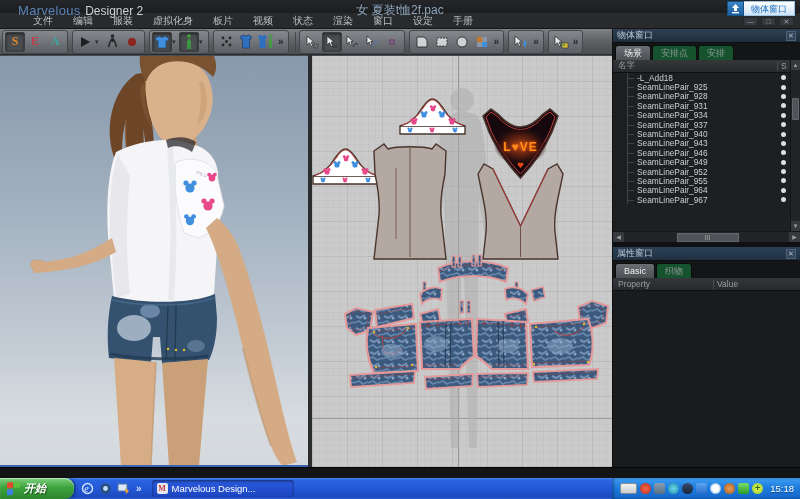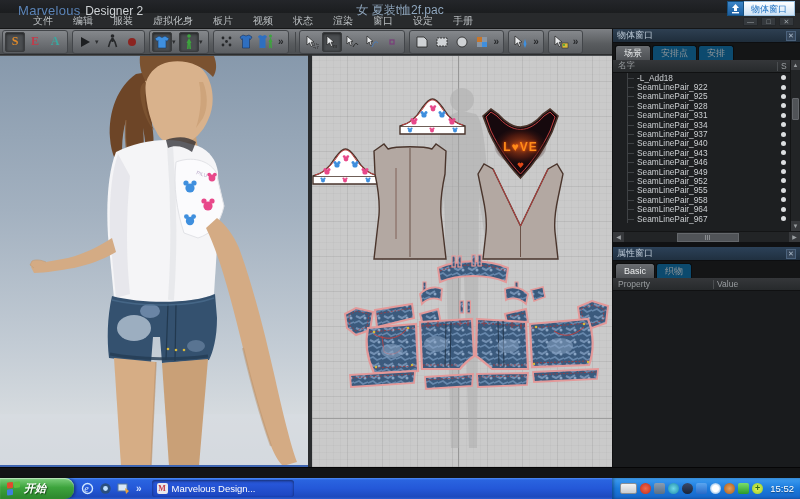--- a/index.html
+++ b/index.html
@@ -61,21 +61,21 @@
   .view2d svg, .view3d svg { position:absolute; left:0; top:0; }
 
   
   .right-panel { width:188px; flex:0 0 188px; background:#1b1d1f; border-left:1px solid #101112;
     display:flex; flex-direction:column; font-size:9px; color:#c3c6c9; }
   .pane-header { height:14px; flex:0 0 14px; background:linear-gradient(#2e4052,#1f2d3b);
     display:flex; align-items:center; padding:0 4px; color:#bcc9d6; font-size:9px; border-bottom:1px solid #0d0e10; }
   .pane-close { margin-left:auto; width:10px; height:10px; background:#35465a; border:1px solid #4b627c;
     color:#aebecd; font-size:7px; line-height:8px; text-align:center; cursor:pointer; }
   .tabs { height:17px; flex:0 0 17px; background:#141516; display:flex; align-items:flex-end; padding-left:2px; gap:1px; }
-  .tab { height:15px; padding:0 8px; line-height:15px; font-size:9px; background:#0c4a6e; color:#94989b;
+  .tab { height:15px; padding:0 8px; line-height:15px; font-size:9px; background:#14532d; color:#94989b;
     border:1px solid #0c0d0e; border-bottom:none; border-radius:3px 3px 0 0; cursor:pointer; }
   .tab.active { background:linear-gradient(#6a6d71,#4d5054); color:#eceeef; }
   .list-wrap { position:relative; flex:0 0 171px; height:171px; overflow:hidden; }
   .col-header { height:13px; background:linear-gradient(#35373a,#272a2c); border-bottom:1px solid #101112;
     display:flex; align-items:center; padding:0 5px; color:#9a9ea1; font-size:8.5px; }
   .col-name { flex:1; }
   .col-div { width:1px; height:9px; background:#4a4d50; margin-right:3px; }
   .col-s { width:14px; }
   .obj-list { position:absolute; top:13px; left:0; right:10px; bottom:0; overflow:hidden; background:#1d1f21; }
   .obj-row { height:9.4px; display:flex; align-items:center; position:relative; padding-left:24px; cursor:pointer; }
@@ -651,24 +651,20 @@
           <span class="col-div"></span>
           <span class="col-s">S</span>
         </div>
         <div class="obj-list">
 
             <div class="obj-row">
               <span class="obj-label">-L_Add18</span>
               <span class="vis-dot"></span>
             </div>
 
-            <div class="obj-row">
-              <span class="obj-label">SeamLinePair_922</span>
-              <span class="vis-dot"></span>
-            </div>
 
             <div class="obj-row">
               <span class="obj-label">SeamLinePair_925</span>
               <span class="vis-dot"></span>
             </div>
 
             <div class="obj-row">
               <span class="obj-label">SeamLinePair_928</span>
               <span class="vis-dot"></span>
             </div>
@@ -711,24 +707,20 @@
             <div class="obj-row">
               <span class="obj-label">SeamLinePair_952</span>
               <span class="vis-dot"></span>
             </div>
 
             <div class="obj-row">
               <span class="obj-label">SeamLinePair_955</span>
               <span class="vis-dot"></span>
             </div>
 
-            <div class="obj-row">
-              <span class="obj-label">SeamLinePair_958</span>
-              <span class="vis-dot"></span>
-            </div>
 
 
             <div class="obj-row">
               <span class="obj-label">SeamLinePair_964</span>
               <span class="vis-dot"></span>
             </div>
 
             <div class="obj-row">
               <span class="obj-label">SeamLinePair_967</span>
               <span class="vis-dot"></span>
@@ -810,16 +802,16 @@
       <span class="tray-kbd"></span>
       <span class="tray-ico" style="background:radial-gradient(#f06a4a,#c22a1a);border-radius:50%;"></span>
       <span class="tray-ico" style="background:linear-gradient(#8a9db2,#5a6f85);"></span>
       <span class="tray-ico" style="background:radial-gradient(#6fd8e8,#1a8aa8);border-radius:50%;"></span>
       <span class="tray-ico" style="background:linear-gradient(#3a4a6a,#1a2438);border-radius:50%;"></span>
       <span class="tray-ico" style="background:linear-gradient(#5aa6f0,#2a6ac8);"></span>
       <span class="tray-ico" style="background:radial-gradient(#ffffff 40%,#3a8ad8);border-radius:50%;"></span>
       <span class="tray-ico" style="background:radial-gradient(#e8a05a,#a85a1a);border-radius:50%;"></span>
       <span class="tray-ico" style="background:linear-gradient(#7adf6a,#2a9a2a);"></span>
       <span class="tray-ico" style="background:radial-gradient(#eaf85a,#8ac82a);border-radius:50%;color:#2a6a1a;font-size:9px;line-height:11px;text-align:center;font-weight:bold;">+</span>
-      <span class="clock">15:52</span>
+      <span class="clock">15:18</span>
     </div>
   </div>
 </div>
 
 </body></html>

